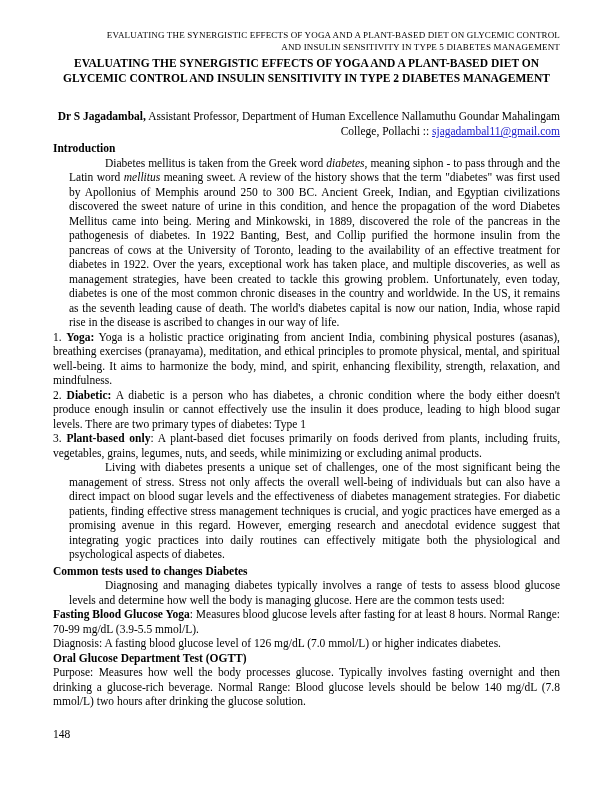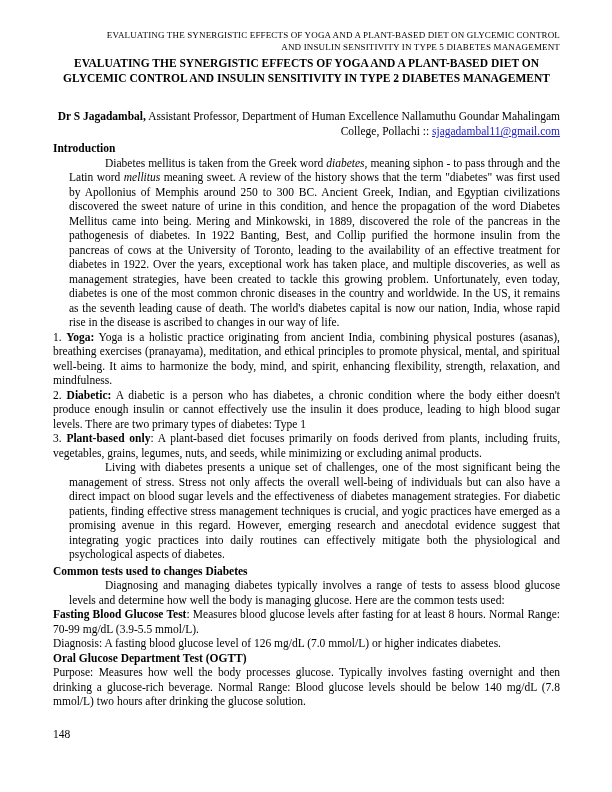--- a/index.html
+++ b/index.html
@@ -80,20 +80,20 @@
   <p class="heading gap">Introduction</p>
   <p class="indent"><span>Diabetes mellitus is taken from the Greek word </span><span class="ital">diabetes</span><span>, meaning siphon - to pass through and the Latin word </span><span class="ital">mellitus</span><span> meaning sweet. A review of the history shows that the term "diabetes" was first used by Apollonius of Memphis around 250 to 300 BC. Ancient Greek, Indian, and Egyptian civilizations discovered the sweet nature of urine in this condition, and hence the propagation of the word Diabetes Mellitus came into being. Mering and Minkowski, in 1889, discovered the role of the pancreas in the pathogenesis of diabetes. In 1922 Banting, Best, and Collip purified the hormone insulin from the pancreas of cows at the University of Toronto, leading to the availability of an effective treatment for diabetes in 1922. Over the years, exceptional work has taken place, and multiple discoveries, as well as management strategies, have been created to tackle this growing problem. Unfortunately, even today, diabetes is one of the most common chronic diseases in the country and worldwide. In the US, it remains as the seventh leading cause of death. The world's diabetes capital is now our nation, India, whose rapid rise in the disease is ascribed to changes in our way of life.</span></p>
 
   <p><span>1. </span><span class="bold">Yoga:</span><span> Yoga is a holistic practice originating from ancient India, combining physical postures (asanas), breathing exercises (pranayama), meditation, and ethical principles to promote physical, mental, and spiritual well-being. It aims to harmonize the body, mind, and spirit, enhancing flexibility, strength, relaxation, and mindfulness.</span></p>
   <p><span>2. </span><span class="bold">Diabetic:</span><span> A diabetic is a person who has diabetes, a chronic condition where the body either doesn't produce enough insulin or cannot effectively use the insulin it does produce, leading to high blood sugar levels. There are two primary types of diabetes: Type 1</span></p>
   <p><span>3. </span><span class="bold">Plant-based only</span><span>: A plant-based diet focuses primarily on foods derived from plants, including fruits, vegetables, grains, legumes, nuts, and seeds, while minimizing or excluding animal products.</span></p>
   <p class="indent">Living with diabetes presents a unique set of challenges, one of the most significant being the management of stress. Stress not only affects the overall well-being of individuals but can also have a direct impact on blood sugar levels and the effectiveness of diabetes management strategies. For diabetic patients, finding effective stress management techniques is crucial, and yogic practices have emerged as a promising avenue in this regard. However, emerging research and anecdotal evidence suggest that integrating yogic practices into daily routines can effectively mitigate both the physiological and psychological aspects of diabetes.</p>
 
   <p class="heading gap">Common tests used to changes Diabetes</p>
   <p class="indent">Diagnosing and managing diabetes typically involves a range of tests to assess blood glucose levels and determine how well the body is managing glucose. Here are the common tests used:</p>
-  <p><span class="bold">Fasting Blood Glucose Test</span><span>: Measures blood glucose levels after fasting for at least 8 hours. Normal Range: 70-99 mg/dL (3.9-5.5 mmol/L).</span></p>
+  <p><span class="bold">Fasting Blood Glucose Yoga</span><span>: Measures blood glucose levels after fasting for at least 8 hours. Normal Range: 70-99 mg/dL (3.9-5.5 mmol/L).</span></p>
   <p>Diagnosis: A fasting blood glucose level of 126 mg/dL (7.0 mmol/L) or higher indicates diabetes.</p>
   <p class="heading">Oral Glucose Department Test (OGTT)</p>
   <p>Purpose: Measures how well the body processes glucose. Typically involves fasting overnight and then drinking a glucose-rich beverage. Normal Range: Blood glucose levels should be below 140 mg/dL (7.8 mmol/L) two hours after drinking the glucose solution.</p>
 
   <p class="pagenum">148</p>
 
 </div>
 
 </body></html>

